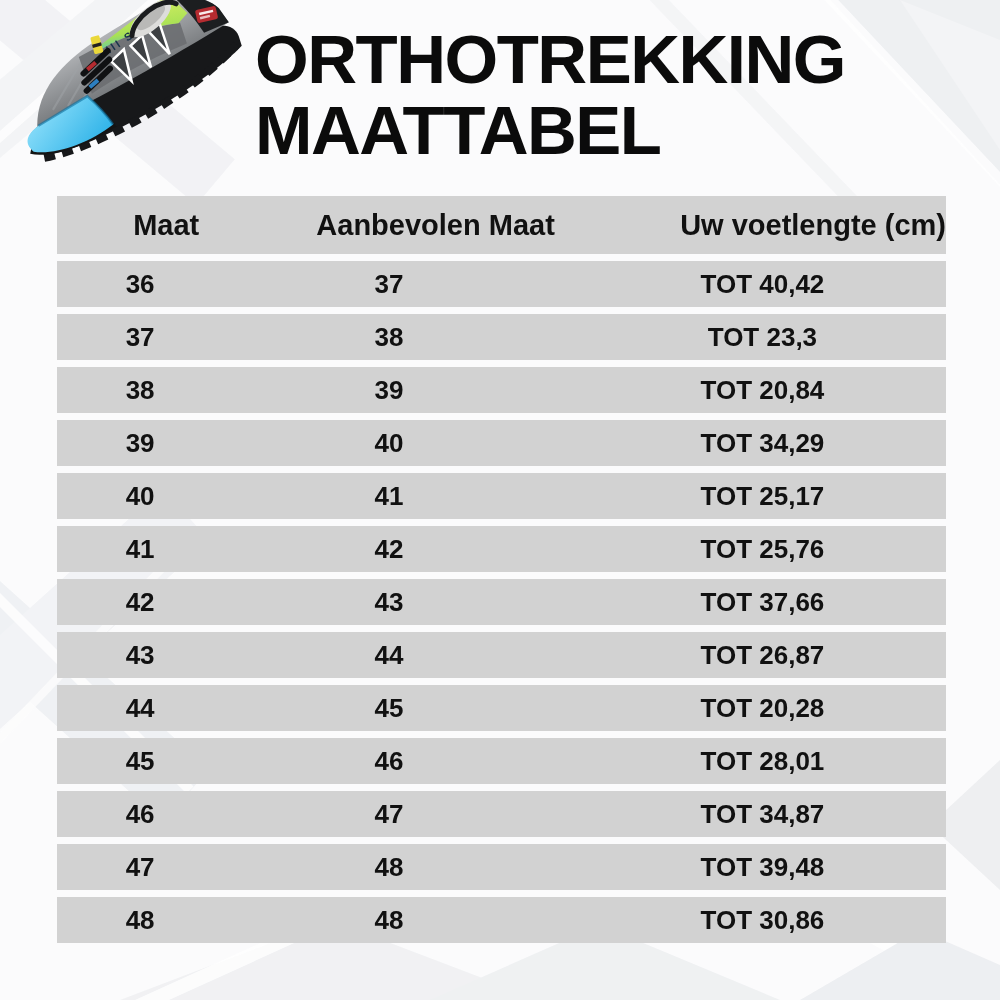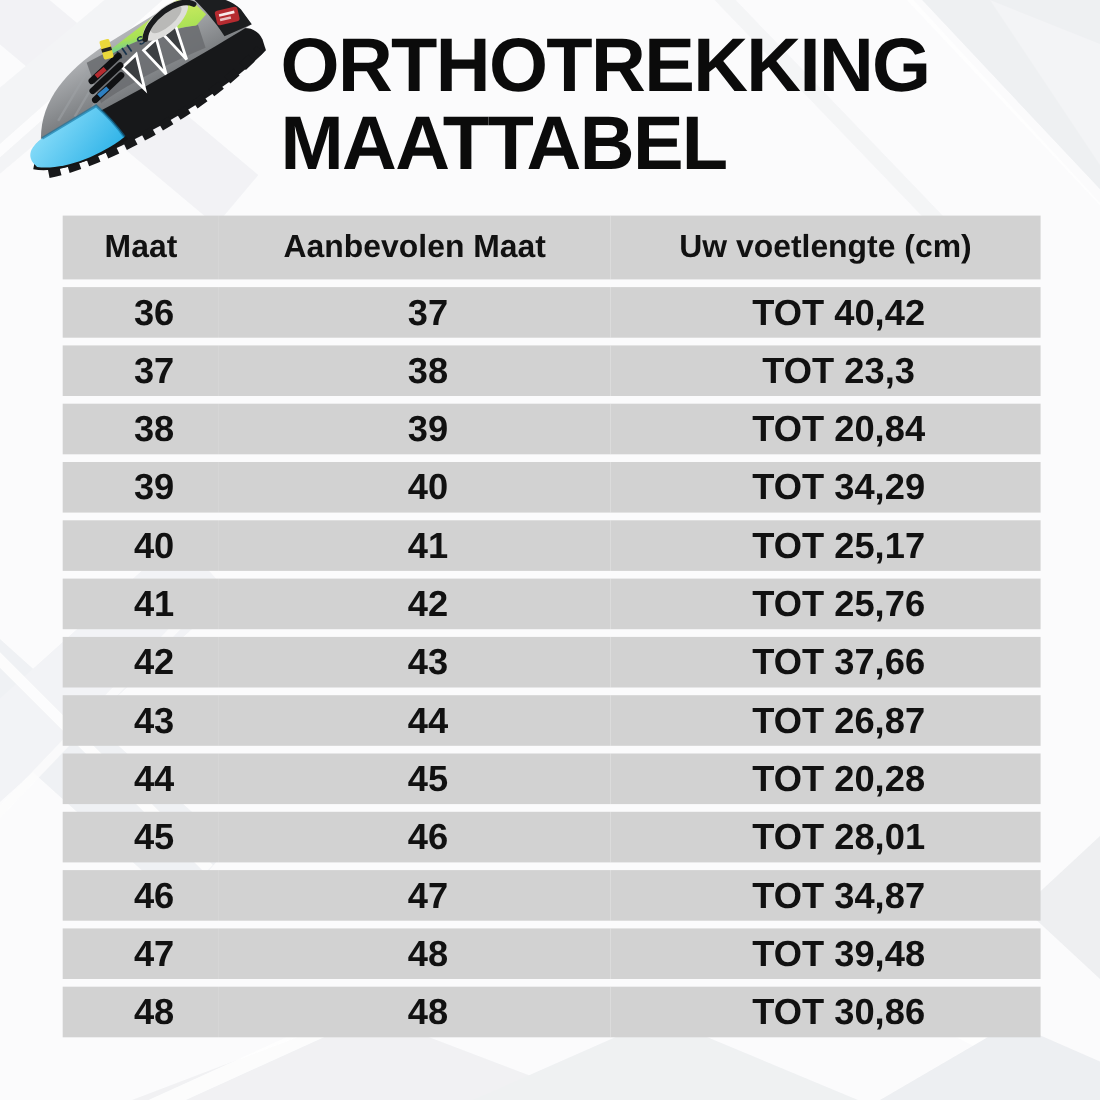--- a/index.html
+++ b/index.html
@@ -31,22 +31,22 @@
     border-collapse:separate;border-spacing:0 7px;table-layout:fixed;
   }
   .size-table th,.size-table td{
     background:var(--row-band);
     color:var(--text);
     font-weight:700;
     text-align:center;
     vertical-align:middle;
     overflow:hidden;
   }
-  .size-table thead th{height:58px;font-size:29px;letter-spacing:0;}
-  .size-table td{height:46px;font-size:33px;letter-spacing:0;padding-left:24px;}
+  .size-table thead th{height:58px;font-size:29px;letter-spacing:0;text-align:right;}
+  .size-table td{height:46px;font-size:26px;letter-spacing:0;padding-left:24px;}
   .c1{width:16%;} .c2{width:40%;} .c3{width:44%;}
 </style>
 </head>
 <body>
 
 <div class="page">
 
   <svg class="bg" viewBox="0 0 1000 1000" aria-hidden="true">
     <rect x="0" y="0" width="1000" height="1000" fill="#fbfbfc"></rect>
 

